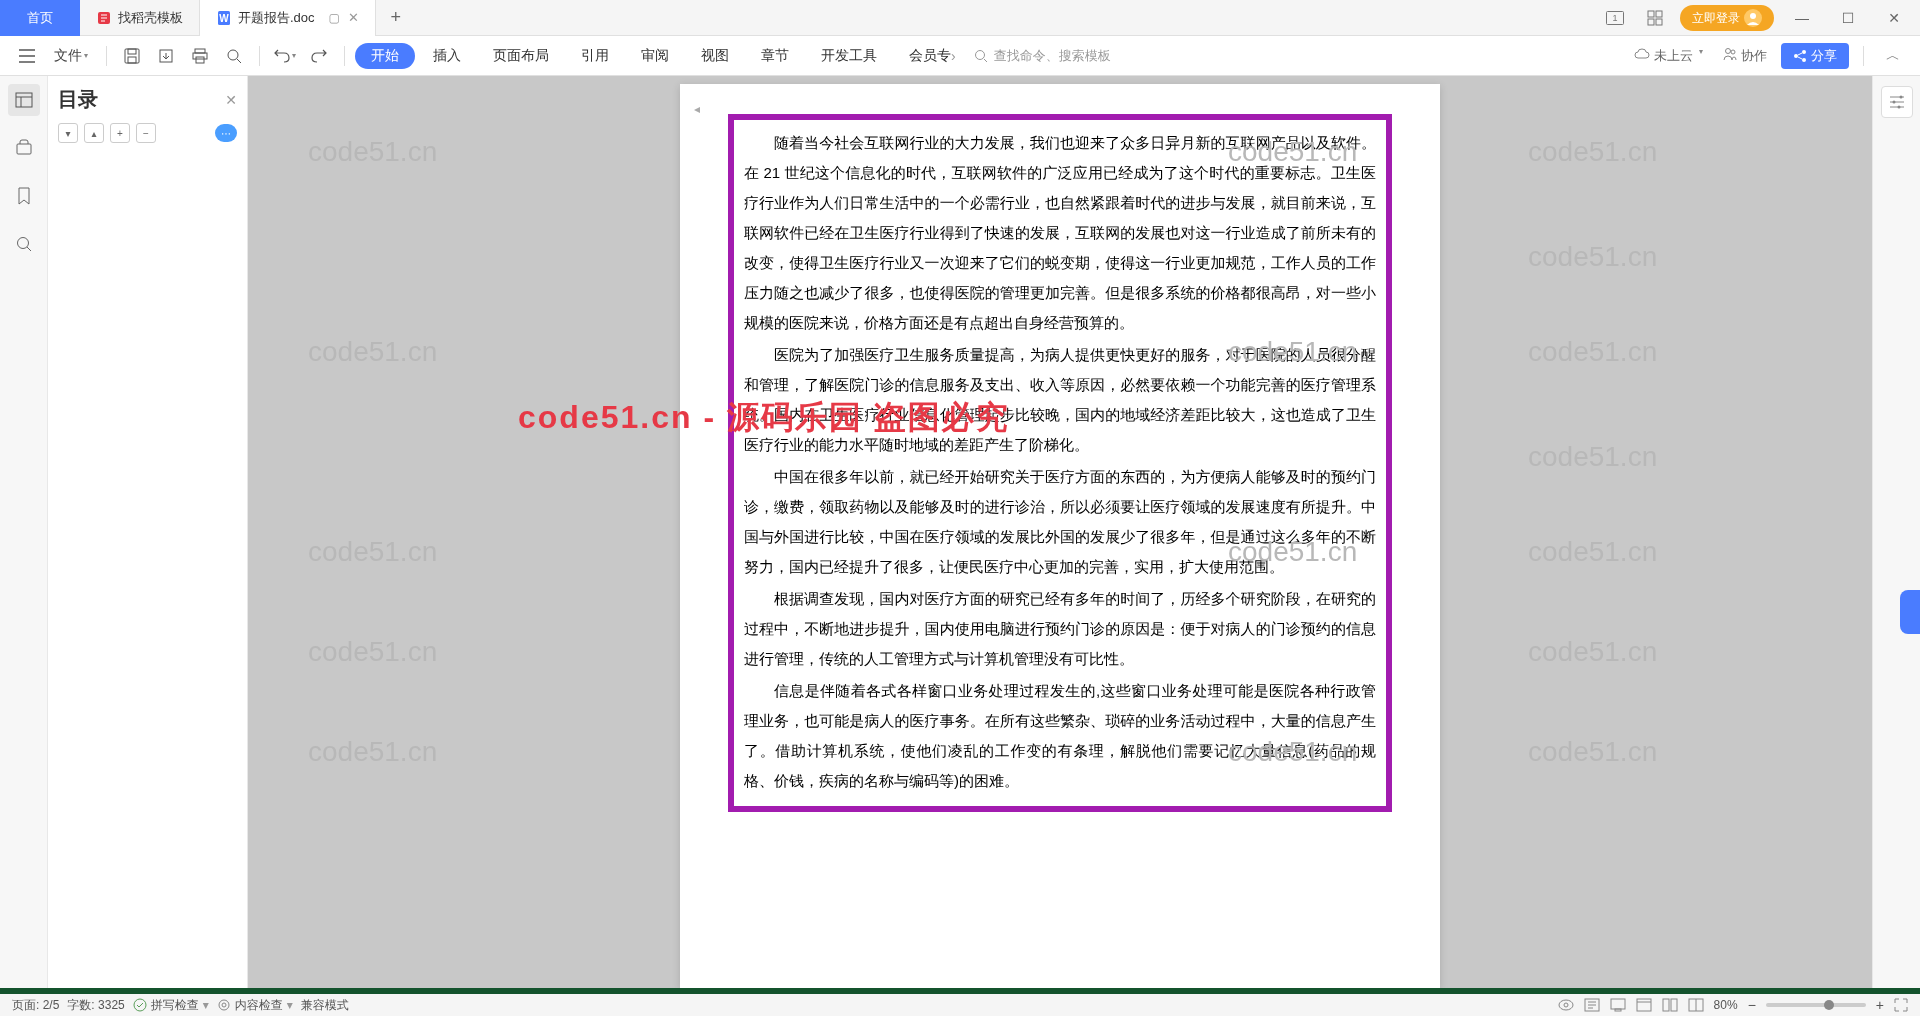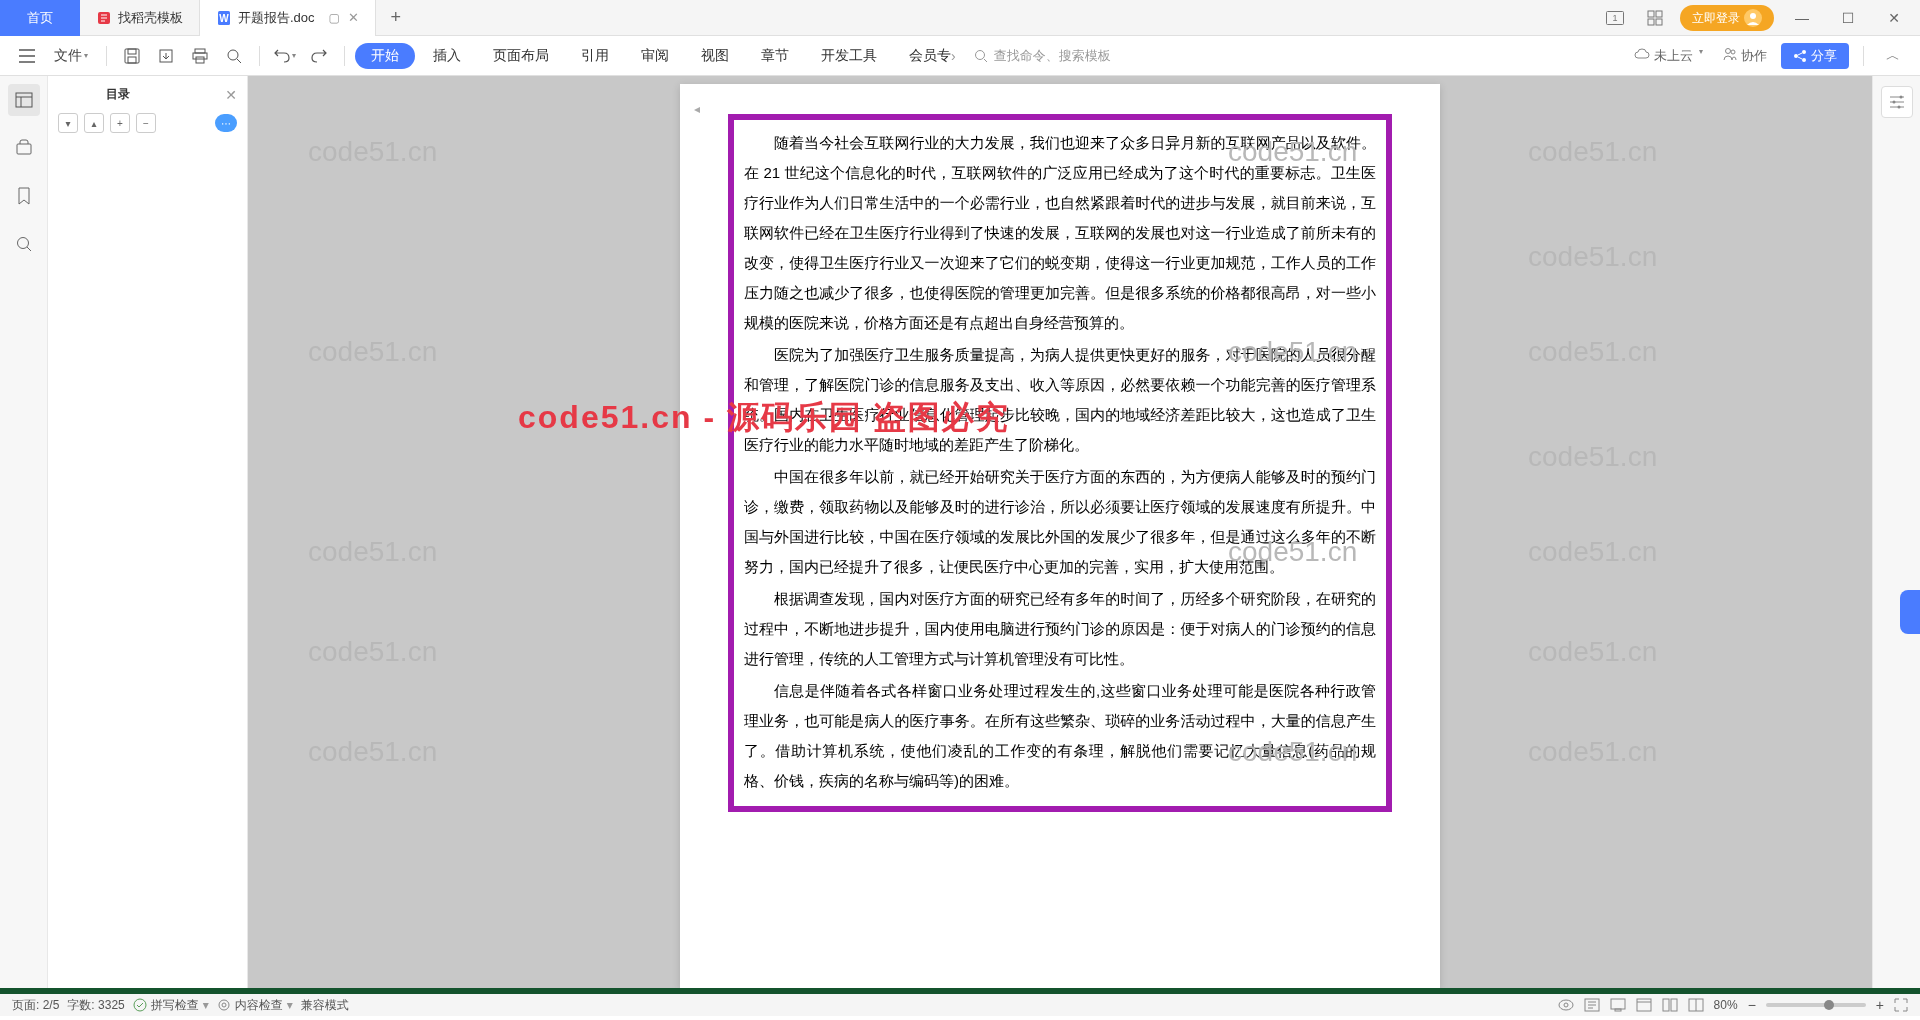--- a/index.html
+++ b/index.html
@@ -29,21 +29,21 @@
 .share-btn { background: #4a7cff; color: #fff; border-radius: 4px; padding: 4px 12px; font-size: 13px; display: flex; align-items: center; gap: 4px; cursor: pointer; }
 .search-box { display: flex; align-items: center; color: #999; font-size: 13px; gap: 6px; }
 
 .main { display: flex; height: calc(100% - 36px - 40px - 32px); }
 .sidebar { width: 48px; background: #f7f7f7; border-right: 1px solid #e8e8e8; display: flex; flex-direction: column; align-items: center; padding-top: 8px; gap: 16px; }
 .sidebar-icon { width: 32px; height: 32px; display: flex; align-items: center; justify-content: center; color: #666; cursor: pointer; border-radius: 4px; }
 .sidebar-icon.active { background: #e6e6e6; }
 
 .outline-panel { width: 200px; border-right: 1px solid #e8e8e8; padding: 10px; background: #fff; }
 .outline-header { display: flex; align-items: center; justify-content: space-between; margin-bottom: 10px; }
-.outline-title { font-size: 12px; font-weight: bold; color: #333; margin-left: 48px; }
+.outline-title { font-size: 20px; font-weight: bold; color: #333; }
 .outline-close { color: #999; cursor: pointer; font-size: 14px; }
 .outline-tools { display: flex; gap: 6px; align-items: center; }
 .outline-tool { width: 20px; height: 20px; border: 1px solid #ccc; border-radius: 3px; display: flex; align-items: center; justify-content: center; font-size: 10px; color: #666; cursor: pointer; }
 .outline-badge { margin-left: auto; width: 22px; height: 18px; background: #4a9eff; border-radius: 10px; display: flex; align-items: center; justify-content: center; color: #fff; font-size: 10px; }
 
 .doc-area { flex: 1; background: #c8c8c8; overflow: hidden; position: relative; display: flex; justify-content: center; }
 .doc-paper { width: 760px; background: #fff; margin-top: 8px; padding: 30px 48px 0 48px; box-shadow: 0 2px 8px rgba(0,0,0,0.15); position: relative; }
 .doc-heading { font-size: 18px; font-weight: 600; margin-bottom: 18px; color: #000; }
 .doc-body { font-size: 15px; line-height: 2.0; color: #000; text-align: justify; border: 6px solid #a21caf; padding: 8px 10px; }
 .doc-para { text-indent: 2em; margin-bottom: 2px; }

